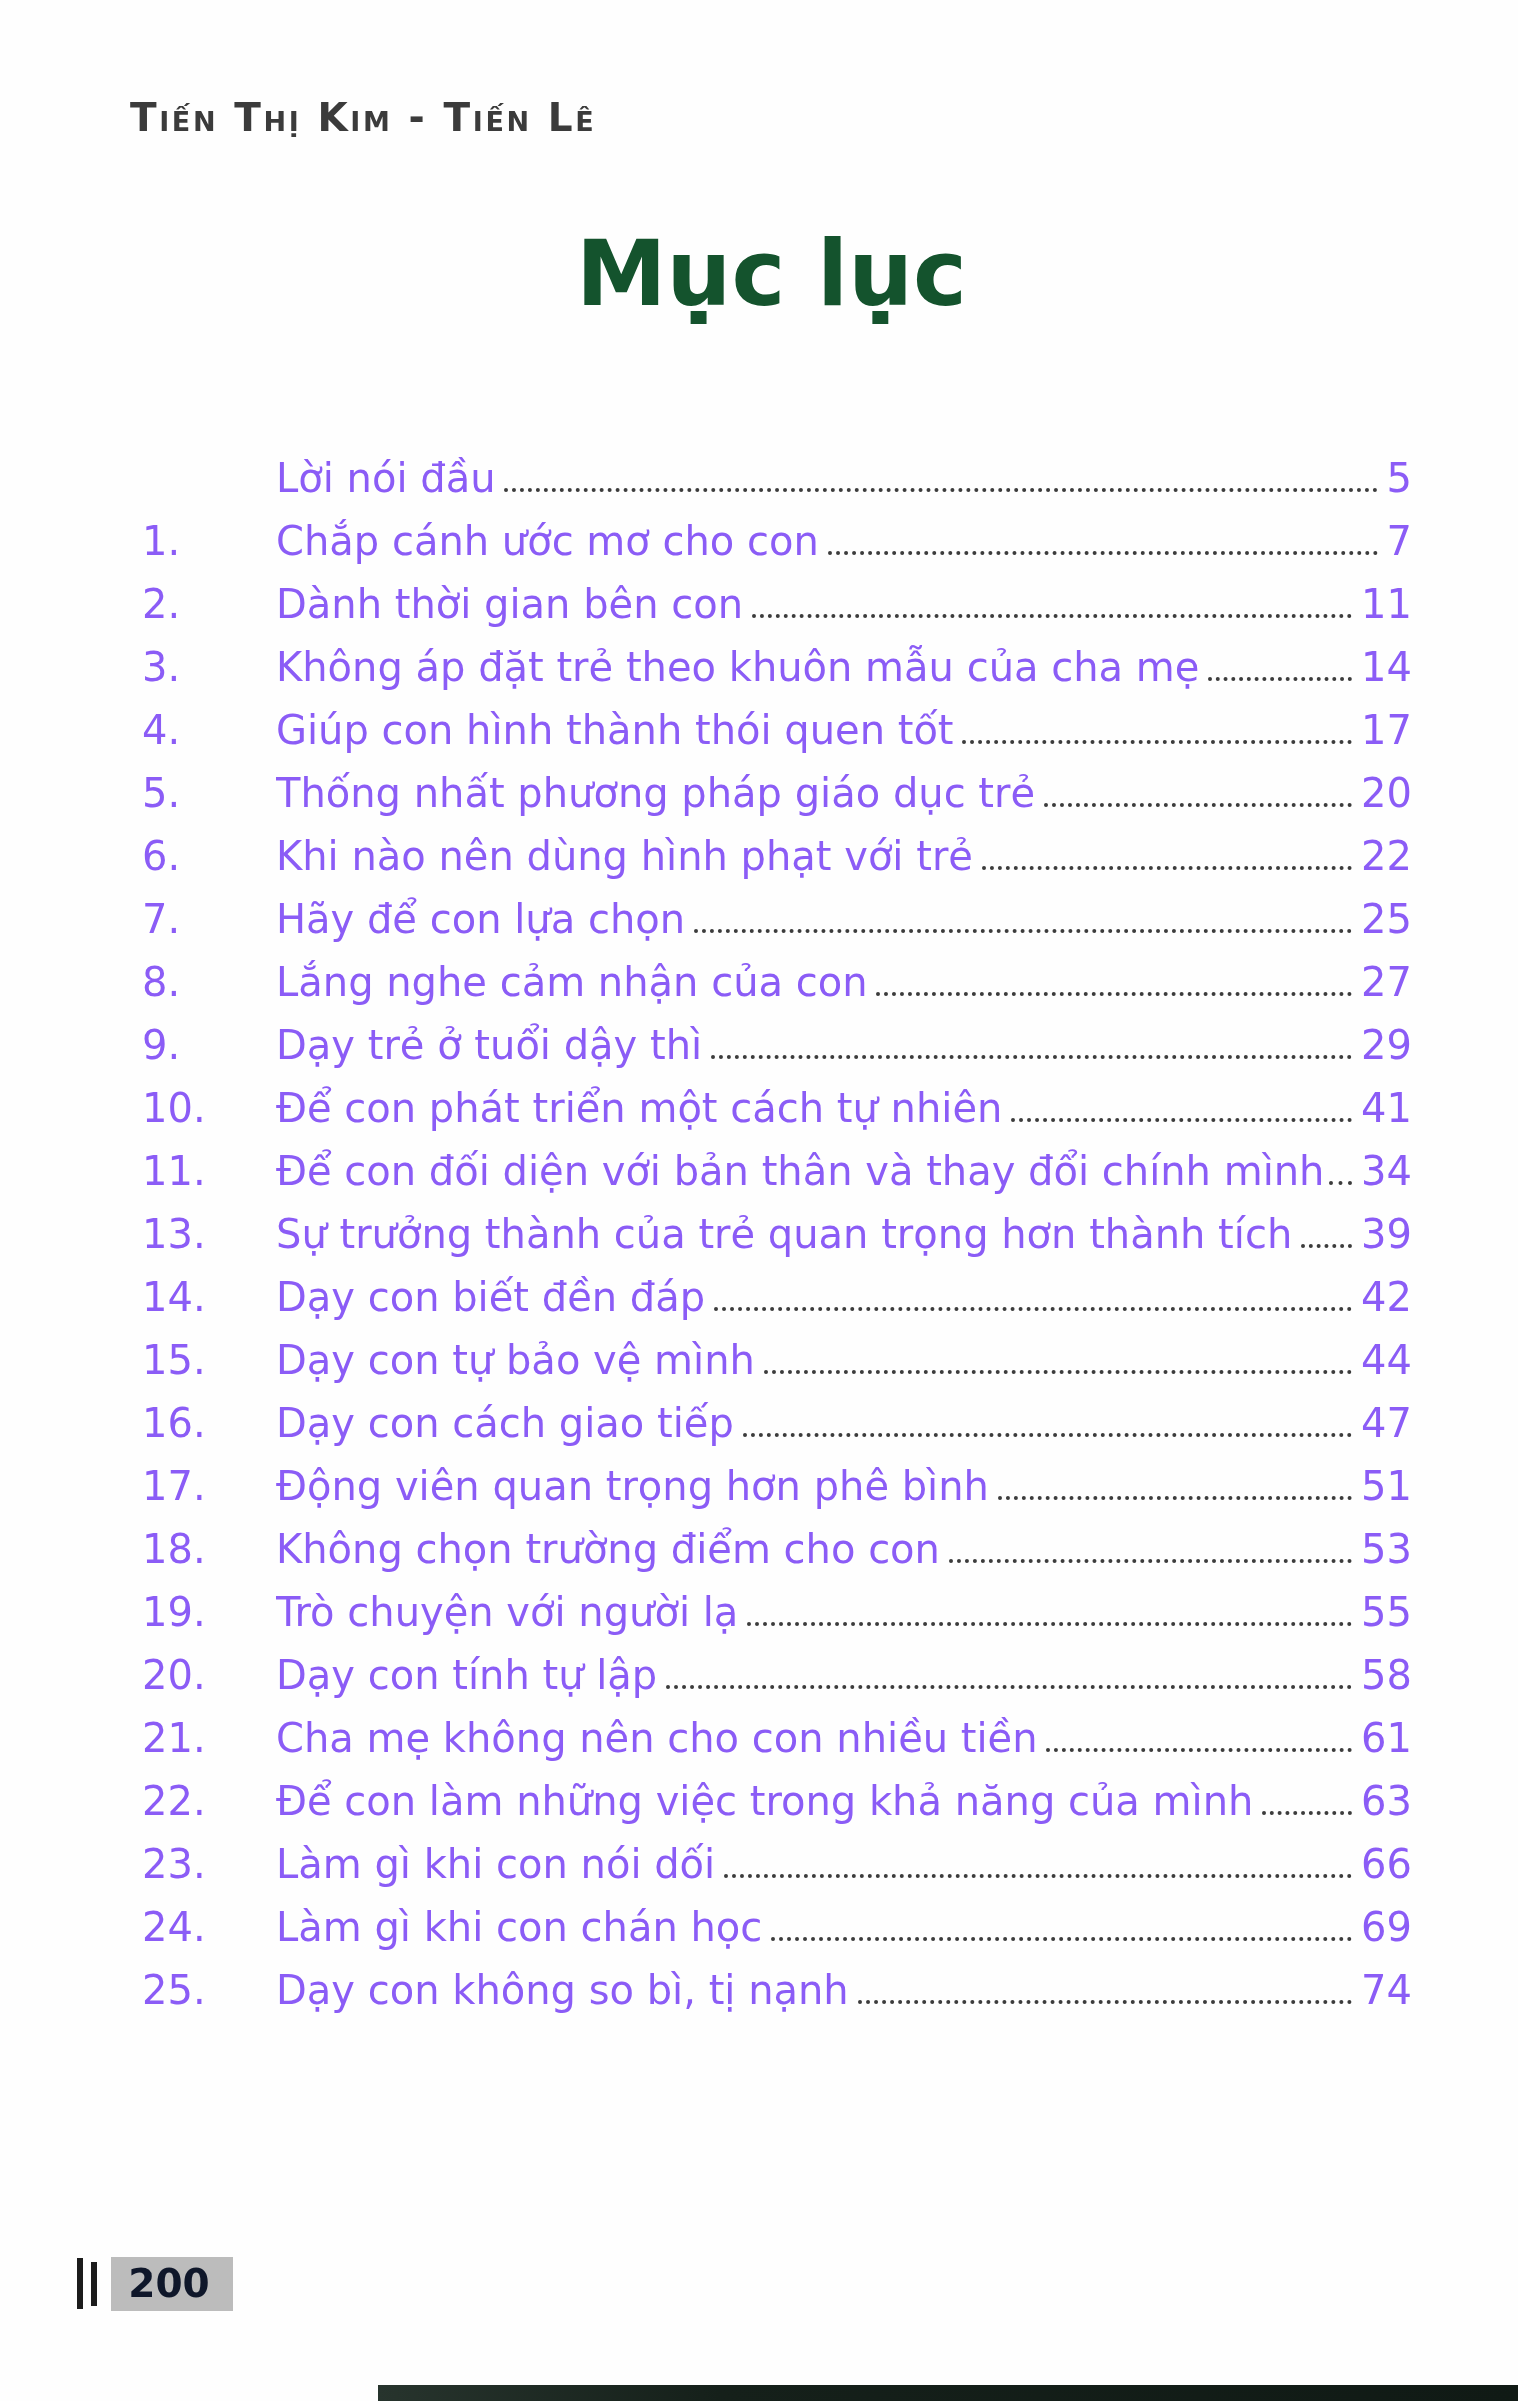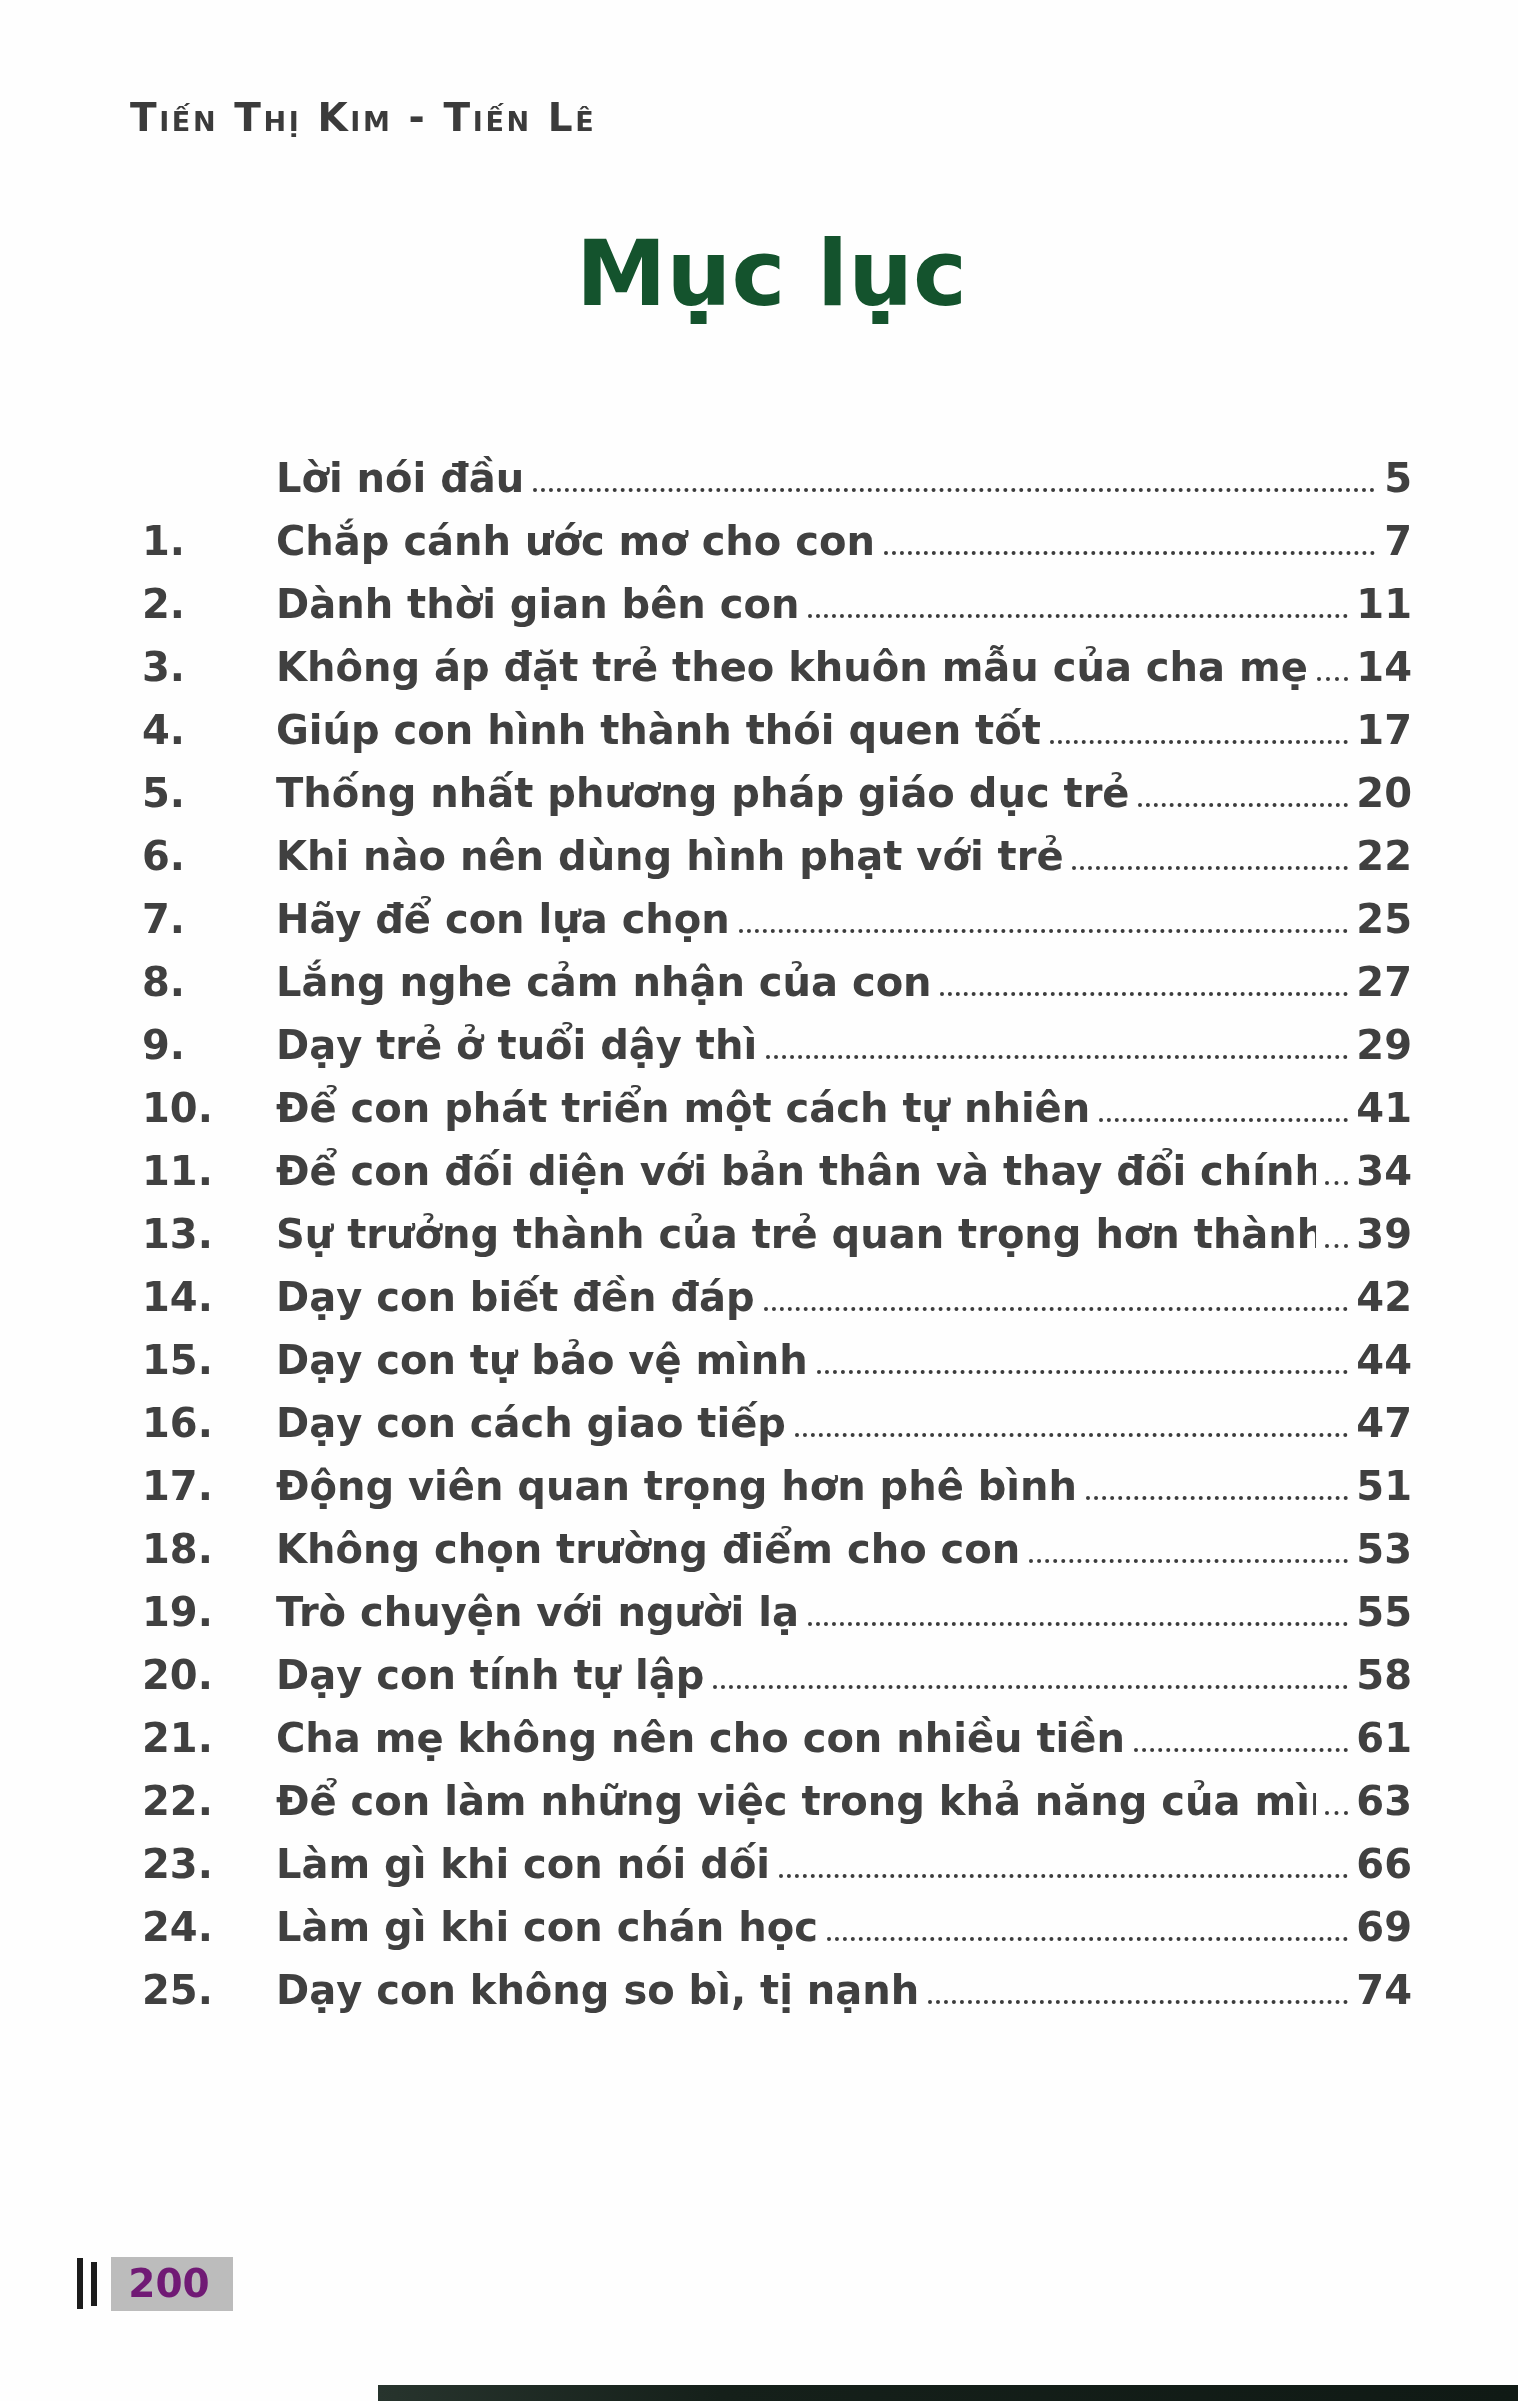--- a/index.html
+++ b/index.html
@@ -42,22 +42,22 @@
     position: absolute;
     top: 447px;
     left: 142px;
     right: 107px;
   }
   .toc-row {
     display: flex;
     align-items: baseline;
     line-height: 63px;
     font-size: 40px;
-    font-weight: 700;
-    color: #404040;
+    font-weight: 400;
+    color: #8b5cf6;
     white-space: nowrap;
   }
   .toc-row .num {
     flex: 0 0 134px;
   }
   .toc-row .title {
     flex: 0 1 auto;
     overflow: hidden;
   }
   .toc-row .leader {
@@ -82,21 +82,21 @@
     background: #1c1c1c;
     margin-right: 8px;
   }
   .tick-bar.short { height: 44px; }
   .folio-box {
     margin-left: 5.3px;
     background: #bcbcbc;
     padding: 3.5px 23px 5.3px 17.6px;
     font-size: 39px;
     font-weight: 700;
-    color: #701a75;
+    color: #0f172a;
   }
   .scan-edge-bar {
     position: absolute;
     bottom: 0;
     left: 378px;
     right: 0;
     height: 16px;
     background: linear-gradient(90deg, #27342d 0%, #15201a 30%, #101a15 100%);
   }
 </style>

